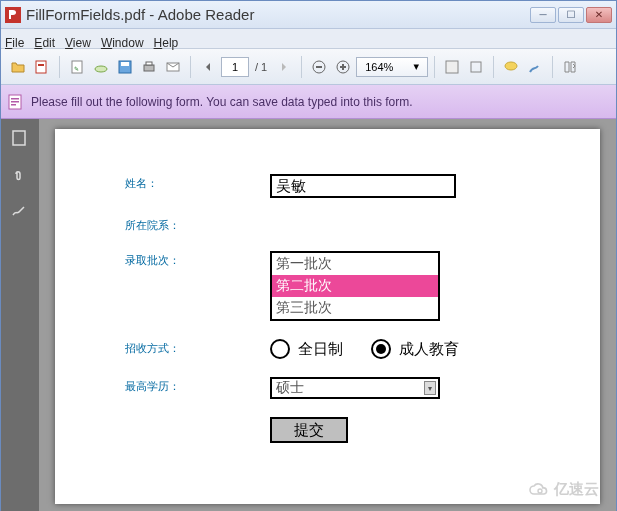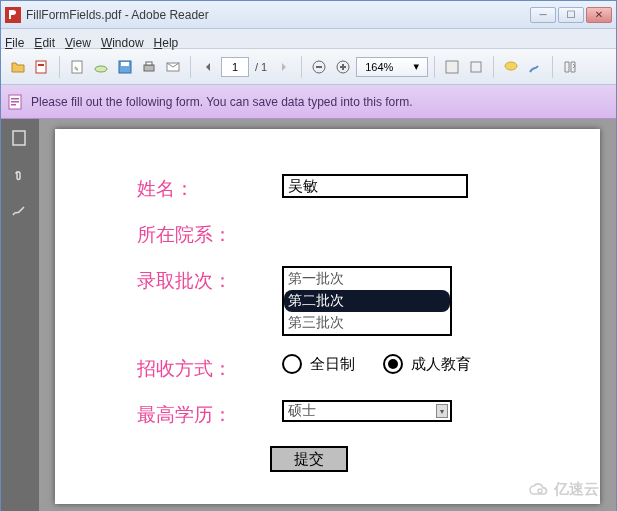--- a/index.html
+++ b/index.html
@@ -1,50 +1,50 @@
 <!DOCTYPE html>
 <html><head>
 <meta charset="utf-8">
 <style>
   * { box-sizing: border-box; margin: 0; padding: 0; }
   body { font-family: "Segoe UI", Tahoma, sans-serif; font-size: 12px; background: #fff; }
   .window { width: 617px; border: 1px solid #6a8bbf; background: #e8edf5; box-shadow: 3px 3px 6px rgba(0,0,0,0.25); }
   .titlebar { height: 28px; background: linear-gradient(#eaf1fb,#d9e4f3); display: flex; align-items: center; padding: 0 4px; border-bottom: 1px solid #b8c6dd; }
   .titlebar .appicon { width: 16px; height: 16px; margin-right: 5px; }
   .titlebar .appicon svg { width: 16px; height: 16px; }
-  .titlebar .title { flex: 1; color: #3a3a3a; font-size: 12px; }
+  .titlebar .title { flex: 1; color: #3a3a3a; font-size: 15px; }
   .winbtns { display: flex; gap: 2px; }
   .winbtn { width: 26px; height: 16px; background: linear-gradient(#f5f8fd,#dbe4f1); border: 1px solid #9fb4d4; border-radius: 2px; display: flex; align-items: center; justify-content: center; font-size: 10px; color: #4a5d7a; cursor: pointer; }
   .winbtn.close { background: linear-gradient(#f3c0bf,#d98988); border-color: #c27574; color: #6b2b2a; }
   .menubar { height: 20px; display: flex; align-items: center; padding: 0 4px; gap: 10px; color: #2a2a2a; border-bottom: 1px solid #c4cedd; }
   .menubar span { cursor: pointer; margin-top: 8px; }
   .menubar span u { text-decoration: underline; }
   .toolbar { height: 36px; background: linear-gradient(#f6f8fb,#e4eaf3); border-bottom: 1px solid #b8c6dd; display: flex; align-items: center; padding: 0 6px; gap: 2px; }
   .tbtn { width: 22px; height: 22px; display: flex; align-items: center; justify-content: center; border-radius: 2px; cursor: pointer; }
   .tsep { width: 1px; height: 22px; background: #c4ceda; margin: 0 4px; }
   .pagebox { height: 20px; width: 28px; border: 1px solid #aab6c8; background: #fff; text-align: center; line-height: 18px; font-size: 11px; }
   .pagetotal { font-size: 11px; color: #4a4a4a; padding: 0 4px; }
   .zoomsel { height: 20px; border: 1px solid #aab6c8; background: linear-gradient(#fff,#eef2f8); font-size: 11px; padding: 0 8px; display: flex; align-items: center; gap: 20px; cursor: pointer; }
   .infobar { height: 34px; background: linear-gradient(#e5d1f4,#d8b9ee); border-bottom: 1px solid #b38fd4; display: flex; align-items: center; padding-left: 6px; color: #4a2f66; gap: 8px; }
   .infobar .icon { width: 16px; height: 16px; }
   .workarea { display: flex; height: 395px; }
   .sidetabs { width: 38px; background: #6d6d6d; display: flex; flex-direction: column; align-items: center; padding-top: 10px; gap: 16px; }
   .sidetab { width: 20px; height: 20px; color: #dcdcdc; cursor: pointer; }
   .docwrap { flex: 1; background: #9c9c9c; display: flex; justify-content: center; padding: 10px 8px; overflow: hidden; }
   .page { width: 545px; height: 375px; background: #fff; box-shadow: 0 0 6px rgba(0,0,0,0.5); padding: 45px 30px 20px 70px; position: relative; }
   .formrow { display: flex; align-items: flex-start; margin-bottom: 18px; }
-  .flabel { width: 145px; color: #ec4899; font-size: 19px; font-family: "SimSun","宋体",serif; padding-top: 2px; margin-left: 12px; }
+  .flabel { width: 145px; color: #0369a1; font-size: 11px; font-family: "SimSun","宋体",serif; padding-top: 2px; }
   .fctrl { flex: 1; }
   .txtinput { width: 186px; height: 24px; border: 2px solid #000; font-size: 15px; padding: 0 4px; font-family: "SimSun","宋体",serif; }
   .chkrow { display: flex; gap: 28px; align-items: center; }
   .chkitem { display: flex; align-items: center; gap: 8px; font-size: 15px; font-family: "SimSun","宋体",serif; }
   .chkbox { width: 20px; height: 20px; border: 2px solid #000; display: flex; align-items: center; justify-content: center; cursor: pointer; }
   .listbox { width: 170px; border: 2px solid #000; font-size: 14px; font-family: "SimSun","宋体",serif; }
   .listopt { padding: 2px 4px; cursor: pointer; color: #555; }
-  .listopt.selected { background: #0f172a; color: #fff; border-radius: 8px; }
+  .listopt.selected { background: #ec4899; color: #fff; }
   .radio { width: 20px; height: 20px; border: 2px solid #000; border-radius: 50%; display: flex; align-items: center; justify-content: center; cursor: pointer; }
   .radio .dot { width: 10px; height: 10px; background: #000; border-radius: 50%; }
   .dropdown { width: 170px; height: 22px; border: 2px solid #000; display: flex; align-items: center; justify-content: space-between; padding: 0 2px 0 4px; font-size: 14px; font-family: "SimSun","宋体",serif; cursor: pointer; color: #555; }
   .ddarrow { width: 12px; height: 14px; background: #ddd; border: 1px solid #888; display: flex; align-items: center; justify-content: center; font-size: 8px; }
   .submitbtn { width: 78px; height: 26px; border: 2px solid #000; background: #bfbfbf; font-size: 15px; font-family: Liberation Sans, sans-serif; cursor: pointer; margin-left: 145px; }
   .watermark { position: absolute; right: 18px; bottom: 12px; color: #d0d0d0; font-size: 15px; font-weight: bold; display: flex; align-items: center; gap: 4px; }
   .container { position: relative; width: 617px; height: 511px; }
 </style>
 </head>
 <body>

